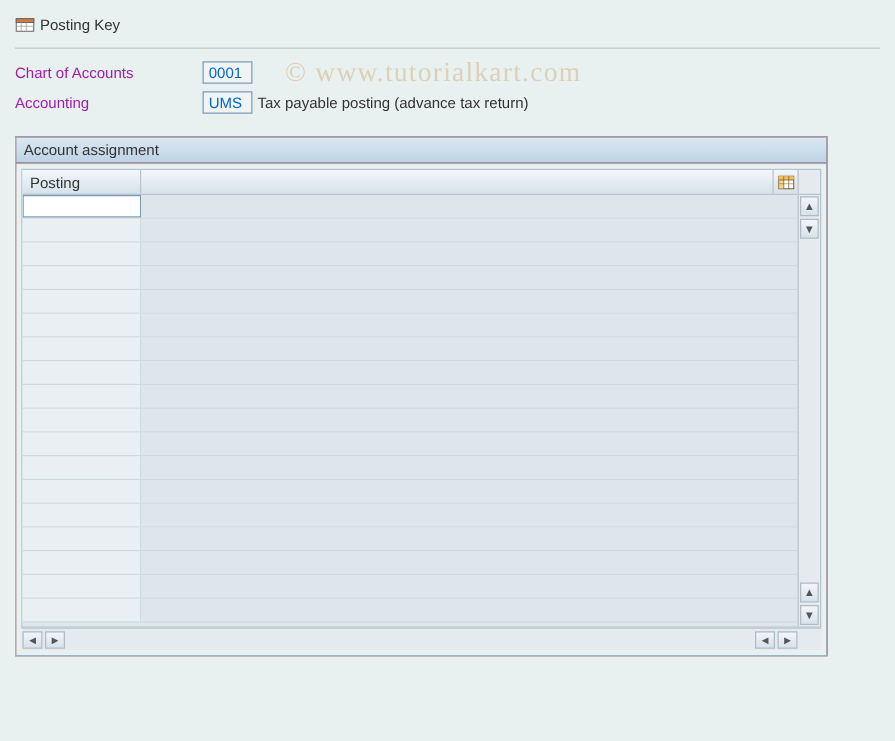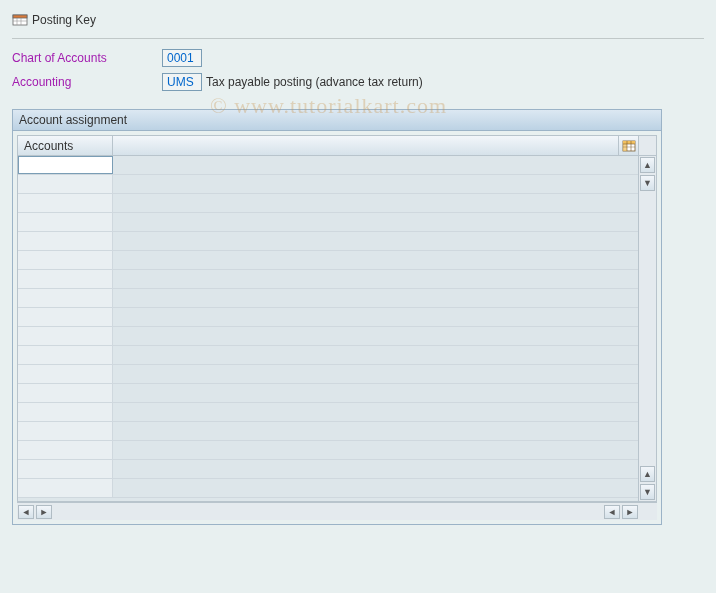--- a/index.html
+++ b/index.html
@@ -190,27 +190,26 @@
       font-size: 9px;
       color: #555;
       cursor: pointer;
       margin: 1px;
     }
     .hs-track { flex: 1; }
     .hs-corner { width: 18px; }
     .watermark {
       position: absolute;
       top: 45px;
-      left: 210px;
+      left: 228px;
       font-size: 22px;
       color: rgba(200, 150, 80, 0.35);
       font-family: Georgia, serif;
       pointer-events: none;
       letter-spacing: 1px;
-      margin-top: 48px;
     }
   </style>
 </head>
 <body>
 
 <div class="container">
 
   <div class="toolbar">
     <span class="posting-key-icon">
       <svg width="16" height="16" viewBox="0 0 16 16">
@@ -235,21 +234,21 @@
       <span class="form-desc">Tax payable posting (advance tax return)</span>
     </div>
   </div>
 
   <div class="panel">
     <div class="panel-header">Account assignment</div>
     <div class="panel-body">
       <div class="table-wrap">
         <div class="table-area">
           <div class="table-head">
-            <div class="th-account">Accounts</div>
+            <div class="th-account">Posting</div>
             <div class="th-spacer"></div>
             <div class="th-config">
               <svg width="14" height="14" viewBox="0 0 14 14">
                 <rect x="1" y="2" width="12" height="10" fill="#fff" stroke="#7a5c2e" stroke-width="0.8"></rect>
                 <rect x="1" y="2" width="12" height="3" fill="#f2c060"></rect>
                 <rect x="1" y="2" width="4" height="10" fill="#f2c060" opacity="0.7"></rect>
                 <line x1="5" y1="2" x2="5" y2="12" stroke="#7a5c2e" stroke-width="0.6"></line>
                 <line x1="9" y1="2" x2="9" y2="12" stroke="#7a5c2e" stroke-width="0.6"></line>
                 <line x1="1" y1="5" x2="13" y2="5" stroke="#7a5c2e" stroke-width="0.6"></line>
                 <line x1="1" y1="8" x2="13" y2="8" stroke="#7a5c2e" stroke-width="0.4"></line>

